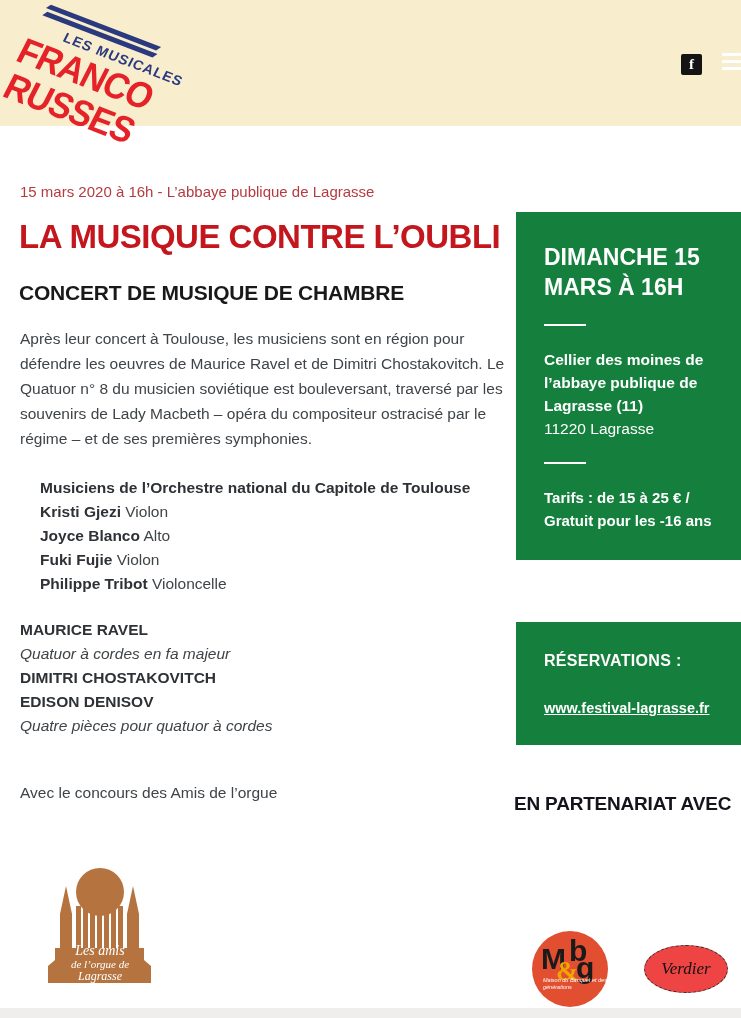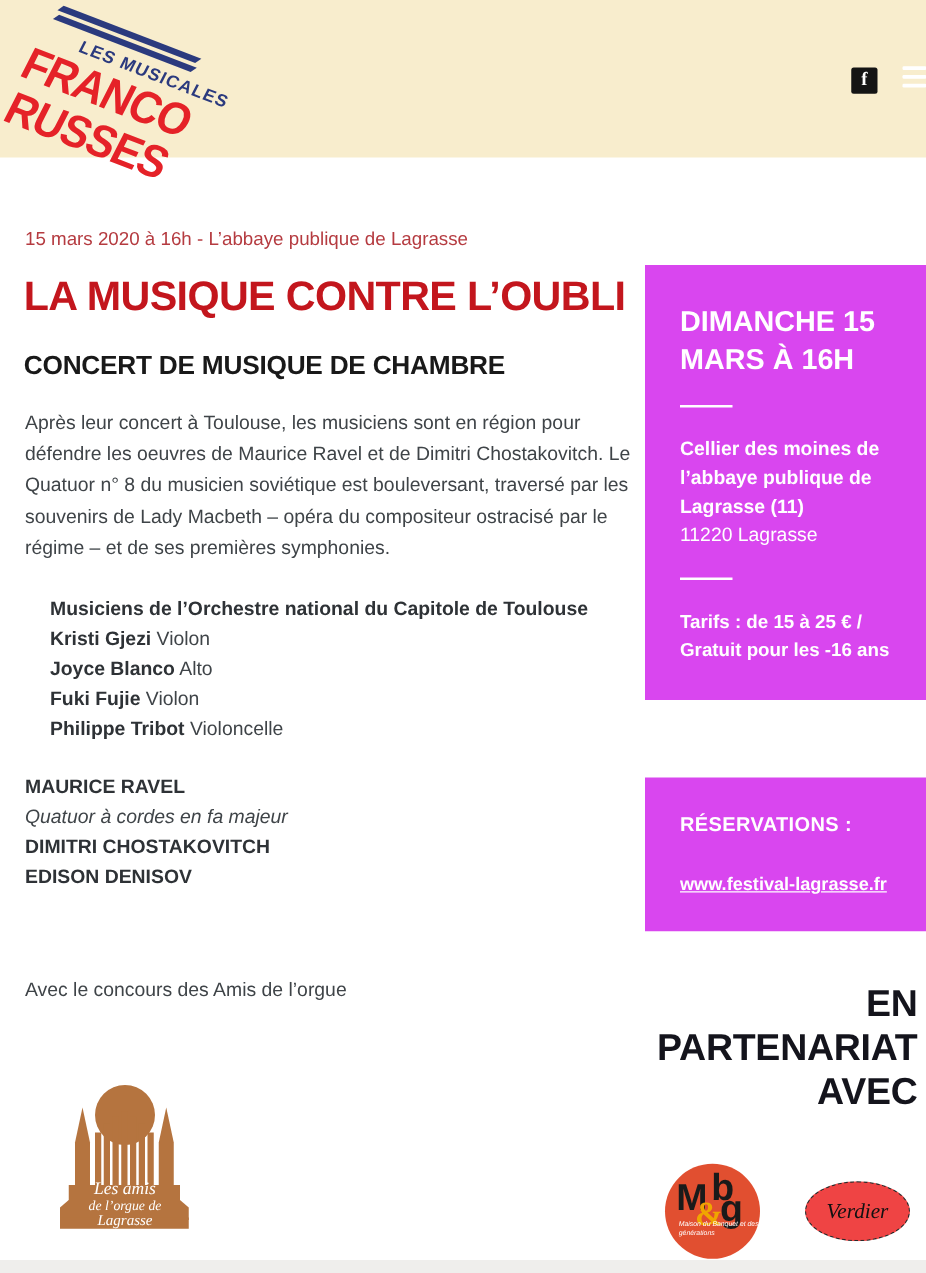--- a/index.html
+++ b/index.html
@@ -64,41 +64,40 @@
   .credit-line { position:absolute; left:20px; top:784px; font-size:15.5px; color:#3f4448; }
 
   .amis-logo { position:absolute; left:42px; top:856px; width:115px; height:130px; }
   .amis-logo text {
     fill:#fff; font-family:"Liberation Serif", serif; font-style:italic;
     text-anchor:middle;
   }
 
   
   .side-box {
-    position:absolute; left:516px; width:225px; background:#d946ef; color:#fff;
+    position:absolute; left:516px; width:225px; background:#15803d; color:#fff;
     padding:30px 26px 28px 28px;
   }
   .box-schedule { top:212px; }
   .box-title { font-size:23px; line-height:30px; font-weight:bold; letter-spacing:0; }
   .box-hr { width:42px; border:none; border-top:2px solid #ffffff; margin:22px 0; }
   .box-venue { font-size:15.5px; line-height:23px; font-weight:bold; }
   .box-addr { font-size:15.5px; line-height:23px; font-weight:normal; }
   .box-tarifs { font-size:15px; line-height:23px; font-weight:bold; }
   .box-resa { top:622px; }
   .resa-label { font-size:16px; font-weight:bold; letter-spacing:0.3px; }
   .resa-link {
     display:inline-block; margin-top:30px; color:#fff; font-size:14.5px; font-weight:bold;
     text-decoration:underline; white-space:nowrap; cursor:pointer;
   }
 
   .partners-heading {
     position:absolute; left:514px; top:786px; width:220px;
-    font-size:30px; line-height:35px; font-weight:bold; color:#14141c;
+    font-size:19px; line-height:35px; font-weight:bold; color:#14141c;
     letter-spacing:-0.2px;
-    text-align:right;
   }
 
   
   .mbg-logo {
     position:absolute; left:532px; top:931px; width:76px; height:76px;
     border-radius:50%; background:#e14f30; overflow:hidden; cursor:pointer;
   }
   .mbg-logo span { position:absolute; font-weight:bold; line-height:1; }
   .mbg-M { left:9px;  top:13px; font-size:30px; color:#1a1a1a; }
   .mbg-b { left:37px; top:5px;  font-size:30px; color:#1a1a1a; }
@@ -156,20 +155,21 @@
     <div><b>Joyce Blanco</b><span> Alto</span></div>
     <div><b>Fuki Fujie</b><span> Violon</span></div>
     <div><b>Philippe Tribot</b><span> Violoncelle</span></div>
   </div>
 
   <div class="program">
     <div class="comp">MAURICE RAVEL</div>
     <div><span class="piece">Quatuor à cordes en fa majeur</span><span></span></div>
     <div class="comp">DIMITRI CHOSTAKOVITCH</div>
     <div class="comp">EDISON DENISOV</div>
+    <div><span class="piece">Quatre pièces pour quatuor à cordes</span><span></span></div>
   </div>
 
   <div class="credit-line">Avec le concours des Amis de l’orgue</div>
 
   <svg class="amis-logo" viewBox="0 0 115 130">
     <g fill="#b5743f">
       <circle cx="58" cy="36" r="24"></circle>
       <path d="M18,96 L18,58 L24,30 L30,58 L30,96 Z"></path>
       <path d="M85,96 L85,58 L91,30 L97,58 L97,96 Z"></path>
       <rect x="34" y="50" width="5" height="46"></rect>

